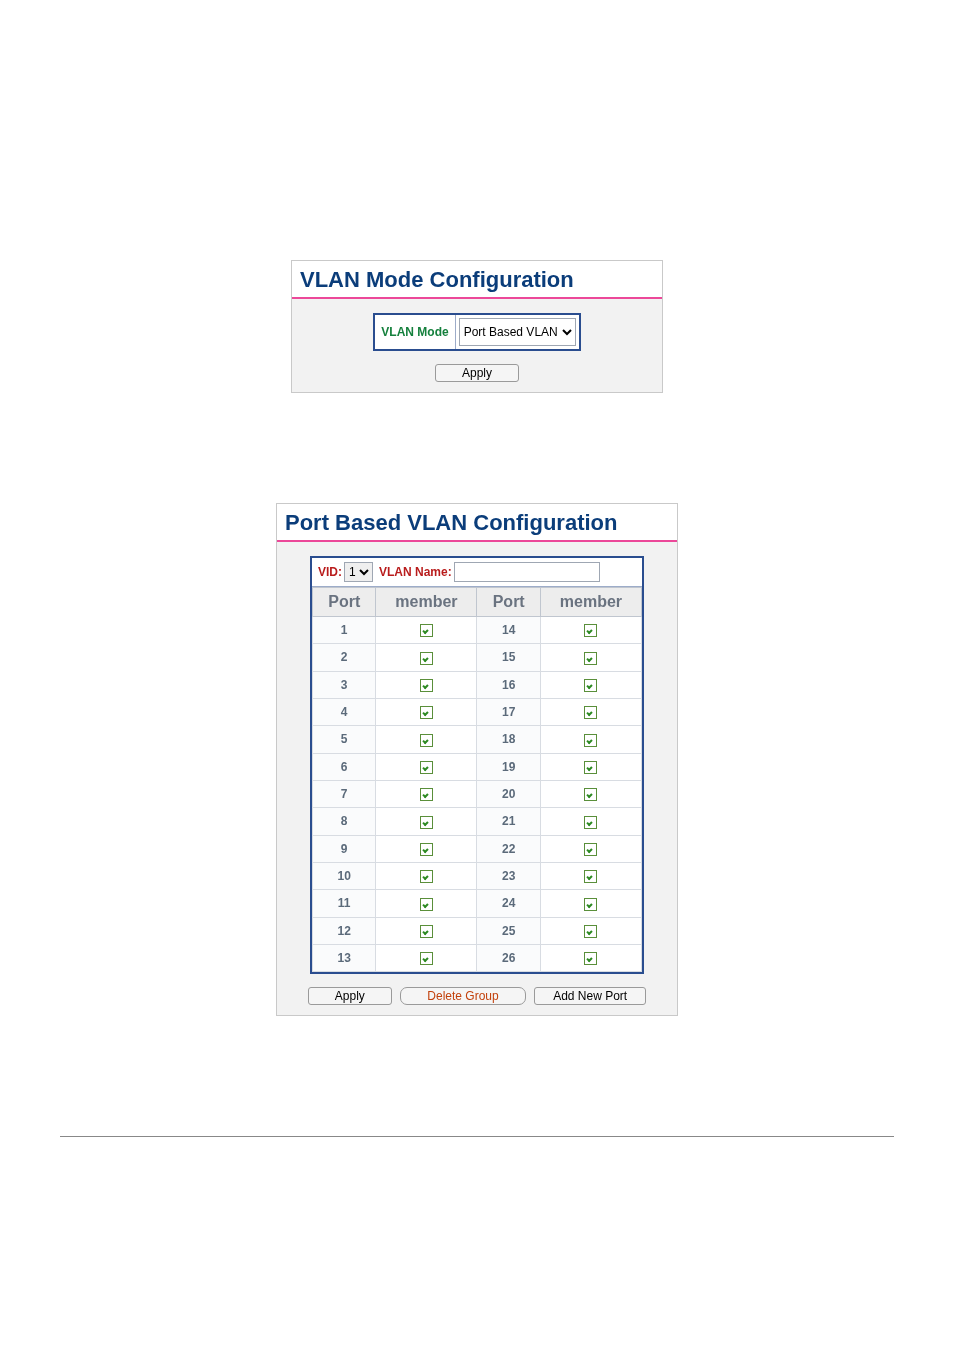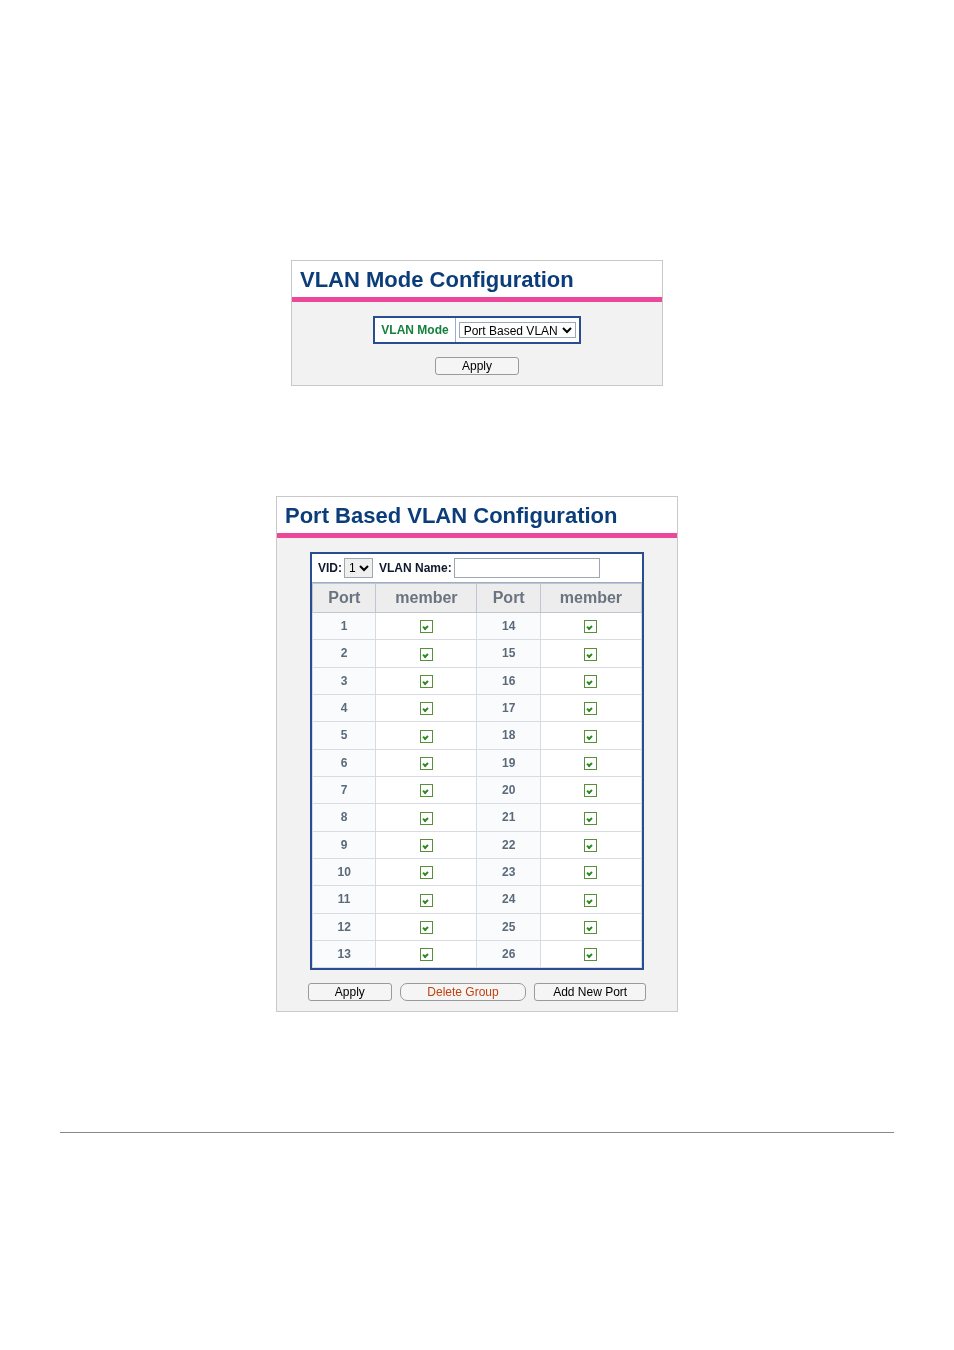--- a/index.html
+++ b/index.html
@@ -19,21 +19,21 @@
   }
   .panel-1 { width: 370px; }
   .panel-2 { width: 400px; margin-top: 110px; }
   .panel-title {
     font-family: Verdana, Arial, sans-serif;
     font-size: 22px;
     font-weight: bold;
     color: #0b3d7a;
     padding: 6px 8px 4px 8px;
     background: #fff;
-    border-bottom: 5px solid #ec4899;
+    border-bottom: 2px solid #ec4899;
   }
   .panel-body {
     padding: 14px 8px 10px 8px;
     text-align: center;
   }
   .inner-table {
     border: 2px solid #2a4d8f;
     display: inline-block;
     background: #ffffff;
   }
@@ -50,21 +50,21 @@
   }
   .sel-cell {
     padding: 3px 3px;
     border-left: 1px solid #9dacc9;
   }
   select.vlan-select {
     font-size: 12px;
     font-family: Arial, sans-serif;
     background: #ffffff;
     border: 1px solid #9fa7b3;
-    height: 16px;
+    height: 28px;
   }
   .btn-row {
     text-align: center;
     padding-top: 12px;
   }
   button.native {
     font-size: 12px;
     font-family: Arial, sans-serif;
     background: #f5f5f5;
     border: 1px solid #9a9a9a;
@@ -81,21 +81,21 @@
   .vid-bar {
     display: flex;
     align-items: center;
     background: #ffffff;
     padding: 4px 6px;
     border-bottom: 1px solid #9dacc9;
   }
   .vid-bar .lbl {
     font-size: 12px;
     font-weight: bold;
-    color: #0f172a;
+    color: #b91c1c;
     margin-right: 2px;
   }
   .vid-bar select {
     font-size: 12px;
     border: 1px solid #9fa7b3;
     height: 20px;
     margin-right: 6px;
   }
   .vid-bar input[type=text] {
     font-size: 12px;

